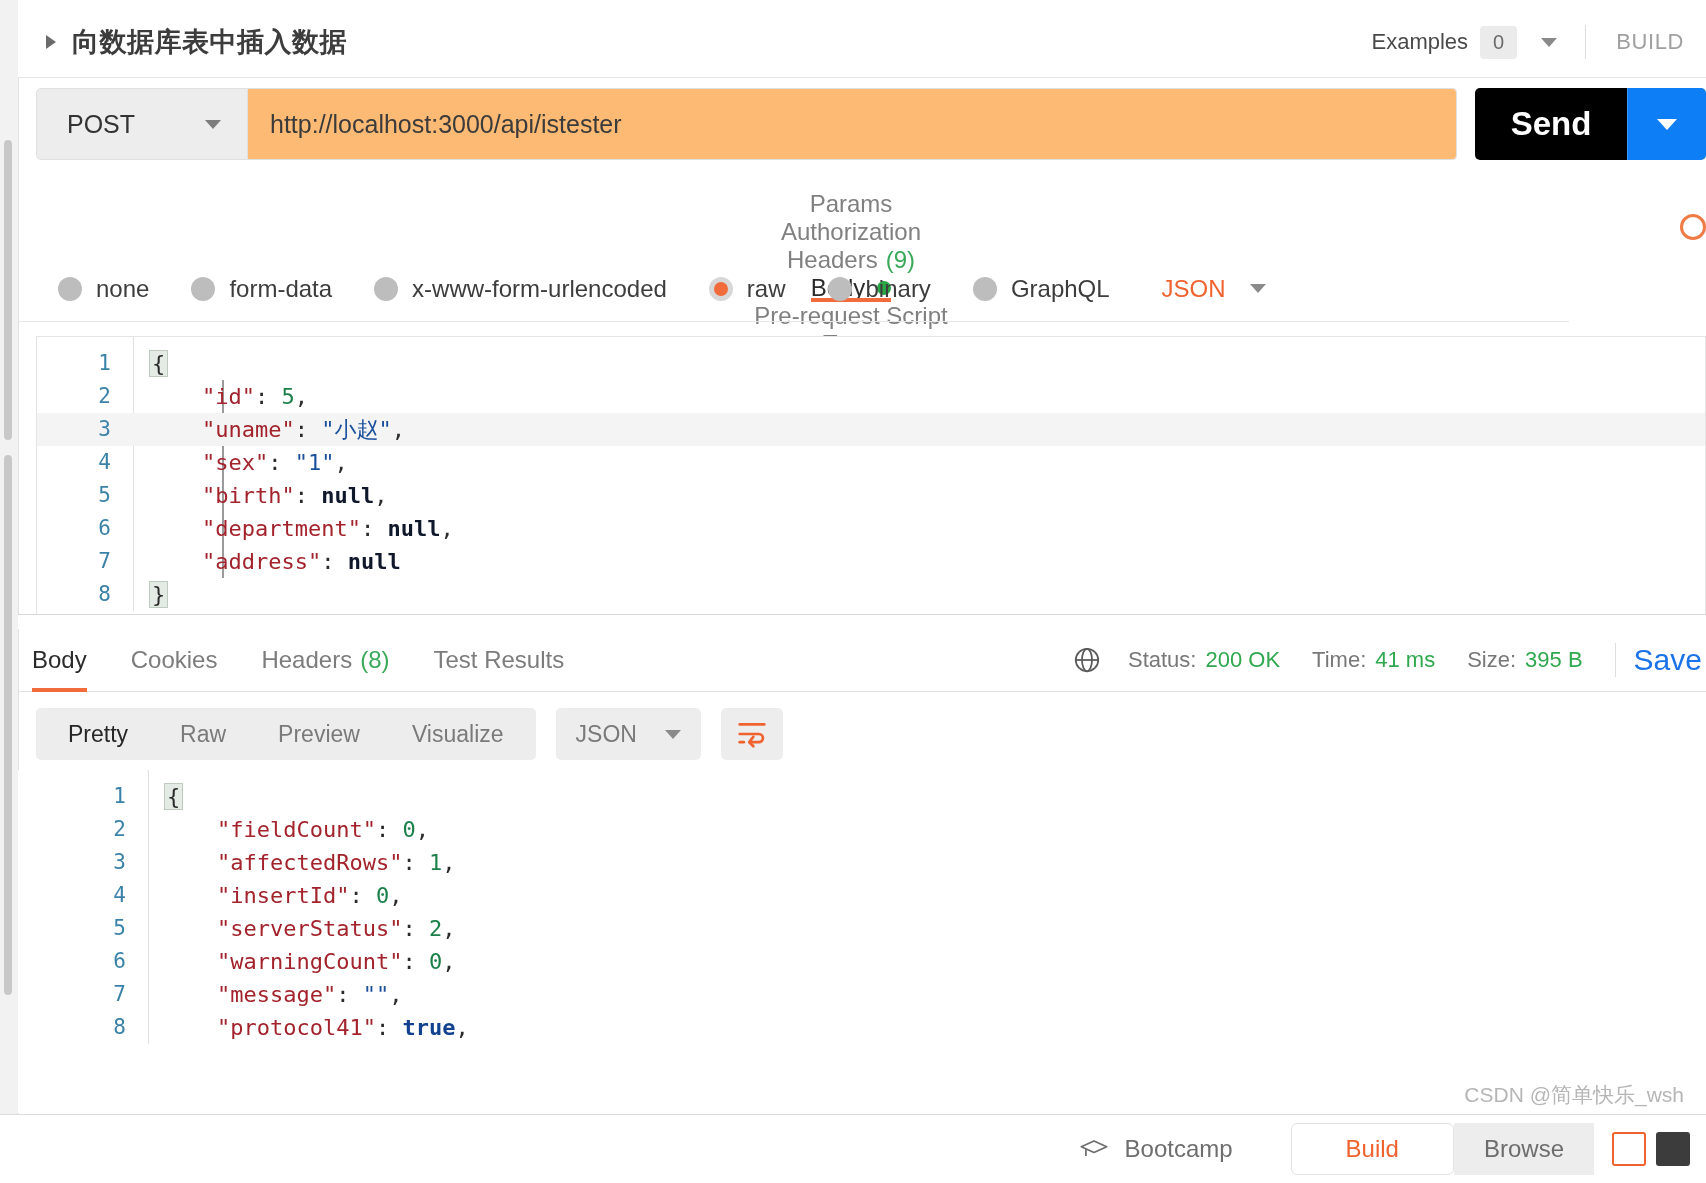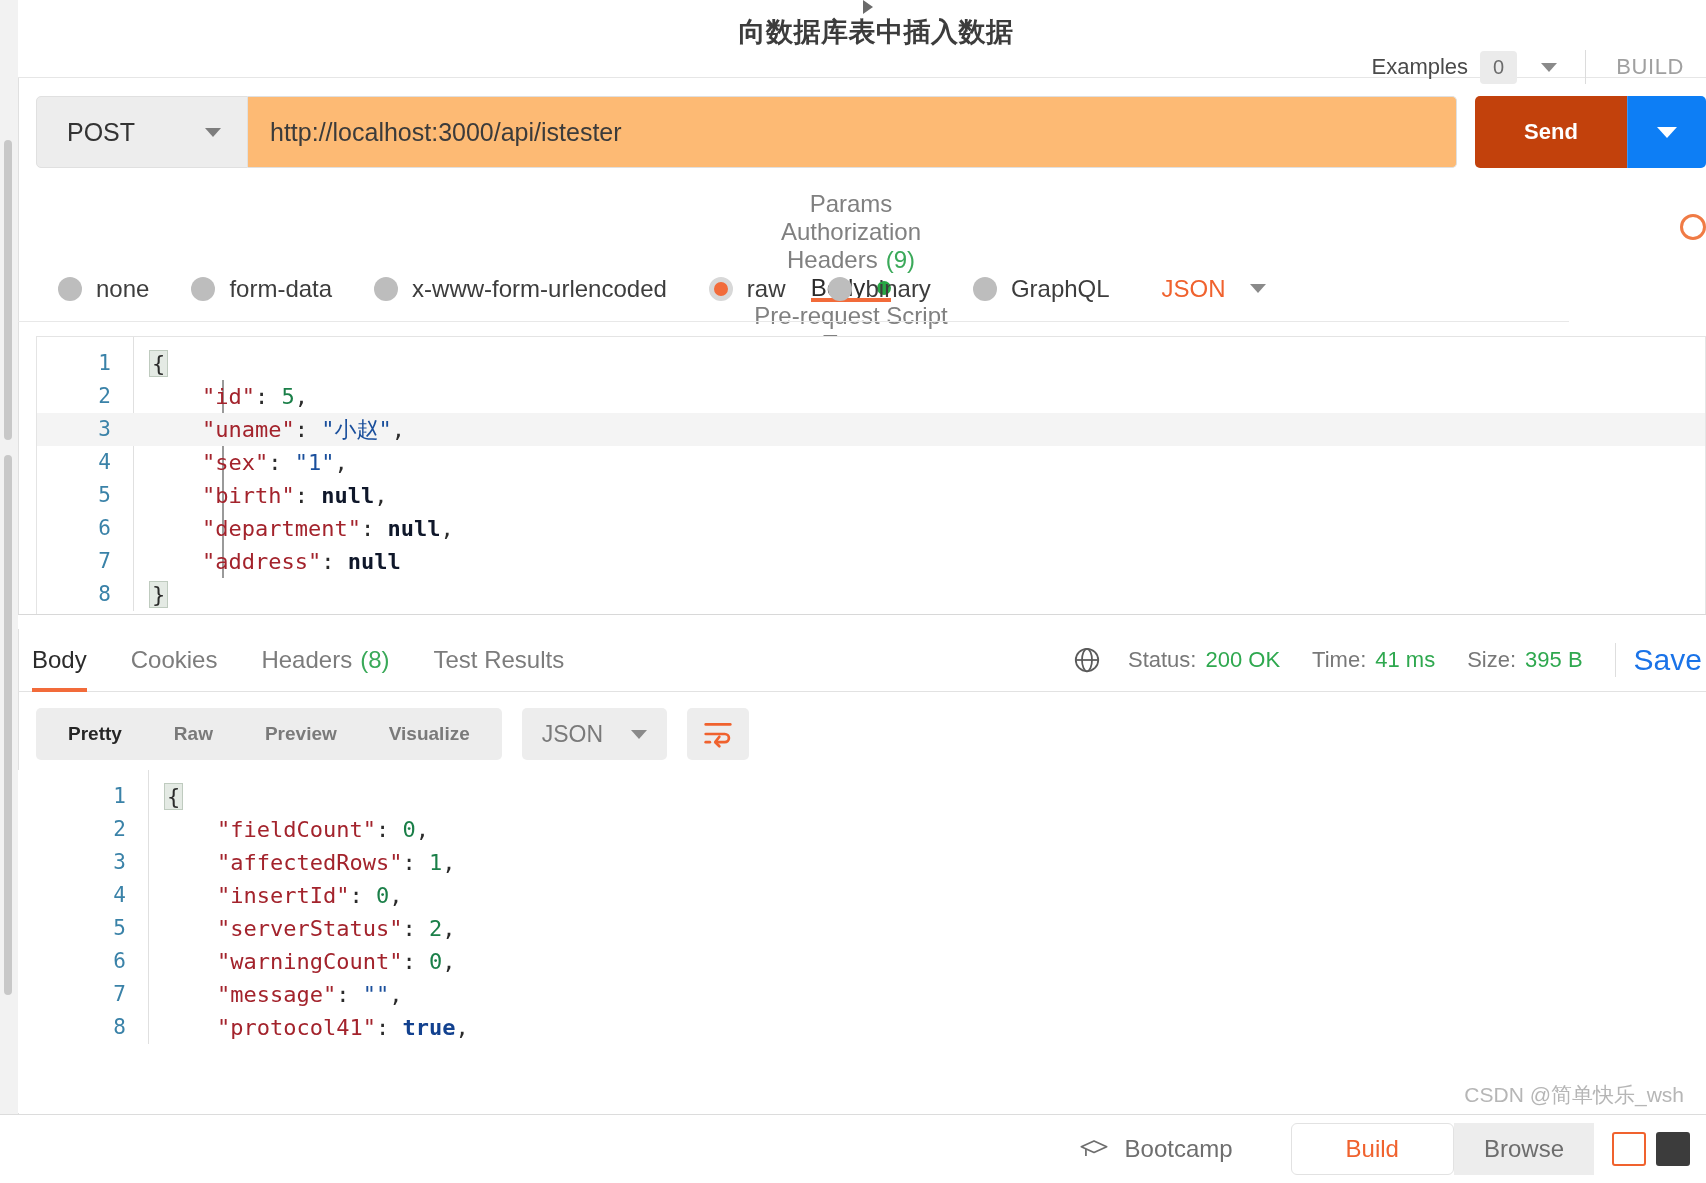--- a/index.html
+++ b/index.html
@@ -47,21 +47,20 @@
     width: 1688px; height: 78px;
     background: #ffffff;
     border-bottom: 1px solid #e6e6e6;
     box-sizing: border-box;
   }
   .header-inner {
     display: flex;
     align-items: center;
     height: 84px;
     padding-left: 28px;
-    flex-direction: column;
   }
   .collapse-tri {
     width: 0; height: 0;
     border-left: 10px solid #6b6b6b;
     border-top: 7px solid transparent;
     border-bottom: 7px solid transparent;
     margin-right: 16px;
     flex: 0 0 auto;
   }
   .req-title {
@@ -107,21 +106,21 @@
     font-size: 22px;
     color: #a0a0a0;
     letter-spacing: 0.6px;
     margin-right: 12px;
     white-space: nowrap;
   }
 
   
   .url-row {
     position: absolute;
-    left: 18px; top: 76px;
+    left: 18px; top: 68px;
     width: 1688px; height: 112px;
     display: flex;
     align-items: center;
     padding-left: 18px;
     box-sizing: border-box;
   }
   .method-box {
     width: 212px; height: 72px;
     background: #ededed;
     border: 1px solid #e0e0e0;
@@ -161,23 +160,23 @@
     padding-left: 22px;
     white-space: nowrap;
     overflow: hidden;
   }
   .send-wrap {
     display: flex;
     height: 72px;
     margin-right: 0;
   }
   .send-btn {
-    background: #c2410c;
+    background: #000000;
     color: #ffffff;
-    font-size: 22px;
+    font-size: 33px;
     font-weight: bold;
     border-radius: 5px 0 0 5px;
     width: 152px;
     display: flex;
     align-items: center;
     justify-content: center;
     cursor: pointer;
   }
   .send-split {
     width: 1px; background: #3a96f7; height: 72px;
@@ -417,26 +416,25 @@
   }
   .seg-group {
     background: #ededed;
     border-radius: 5px;
     display: flex;
     align-items: center;
     height: 52px;
     padding: 0 6px;
   }
   .seg {
-    font-size: 19px;
+    font-size: 23px;
     color: #7a7a7a;
     padding: 0 26px;
     cursor: pointer;
     white-space: nowrap;
-    font-weight: bold;
   }
   .seg.active { color: #262626; }
   .json-seg {
     background: #ededed;
     border-radius: 5px;
     height: 52px;
     display: flex;
     align-items: center;
     margin-left: 20px;
     padding: 0 20px;

